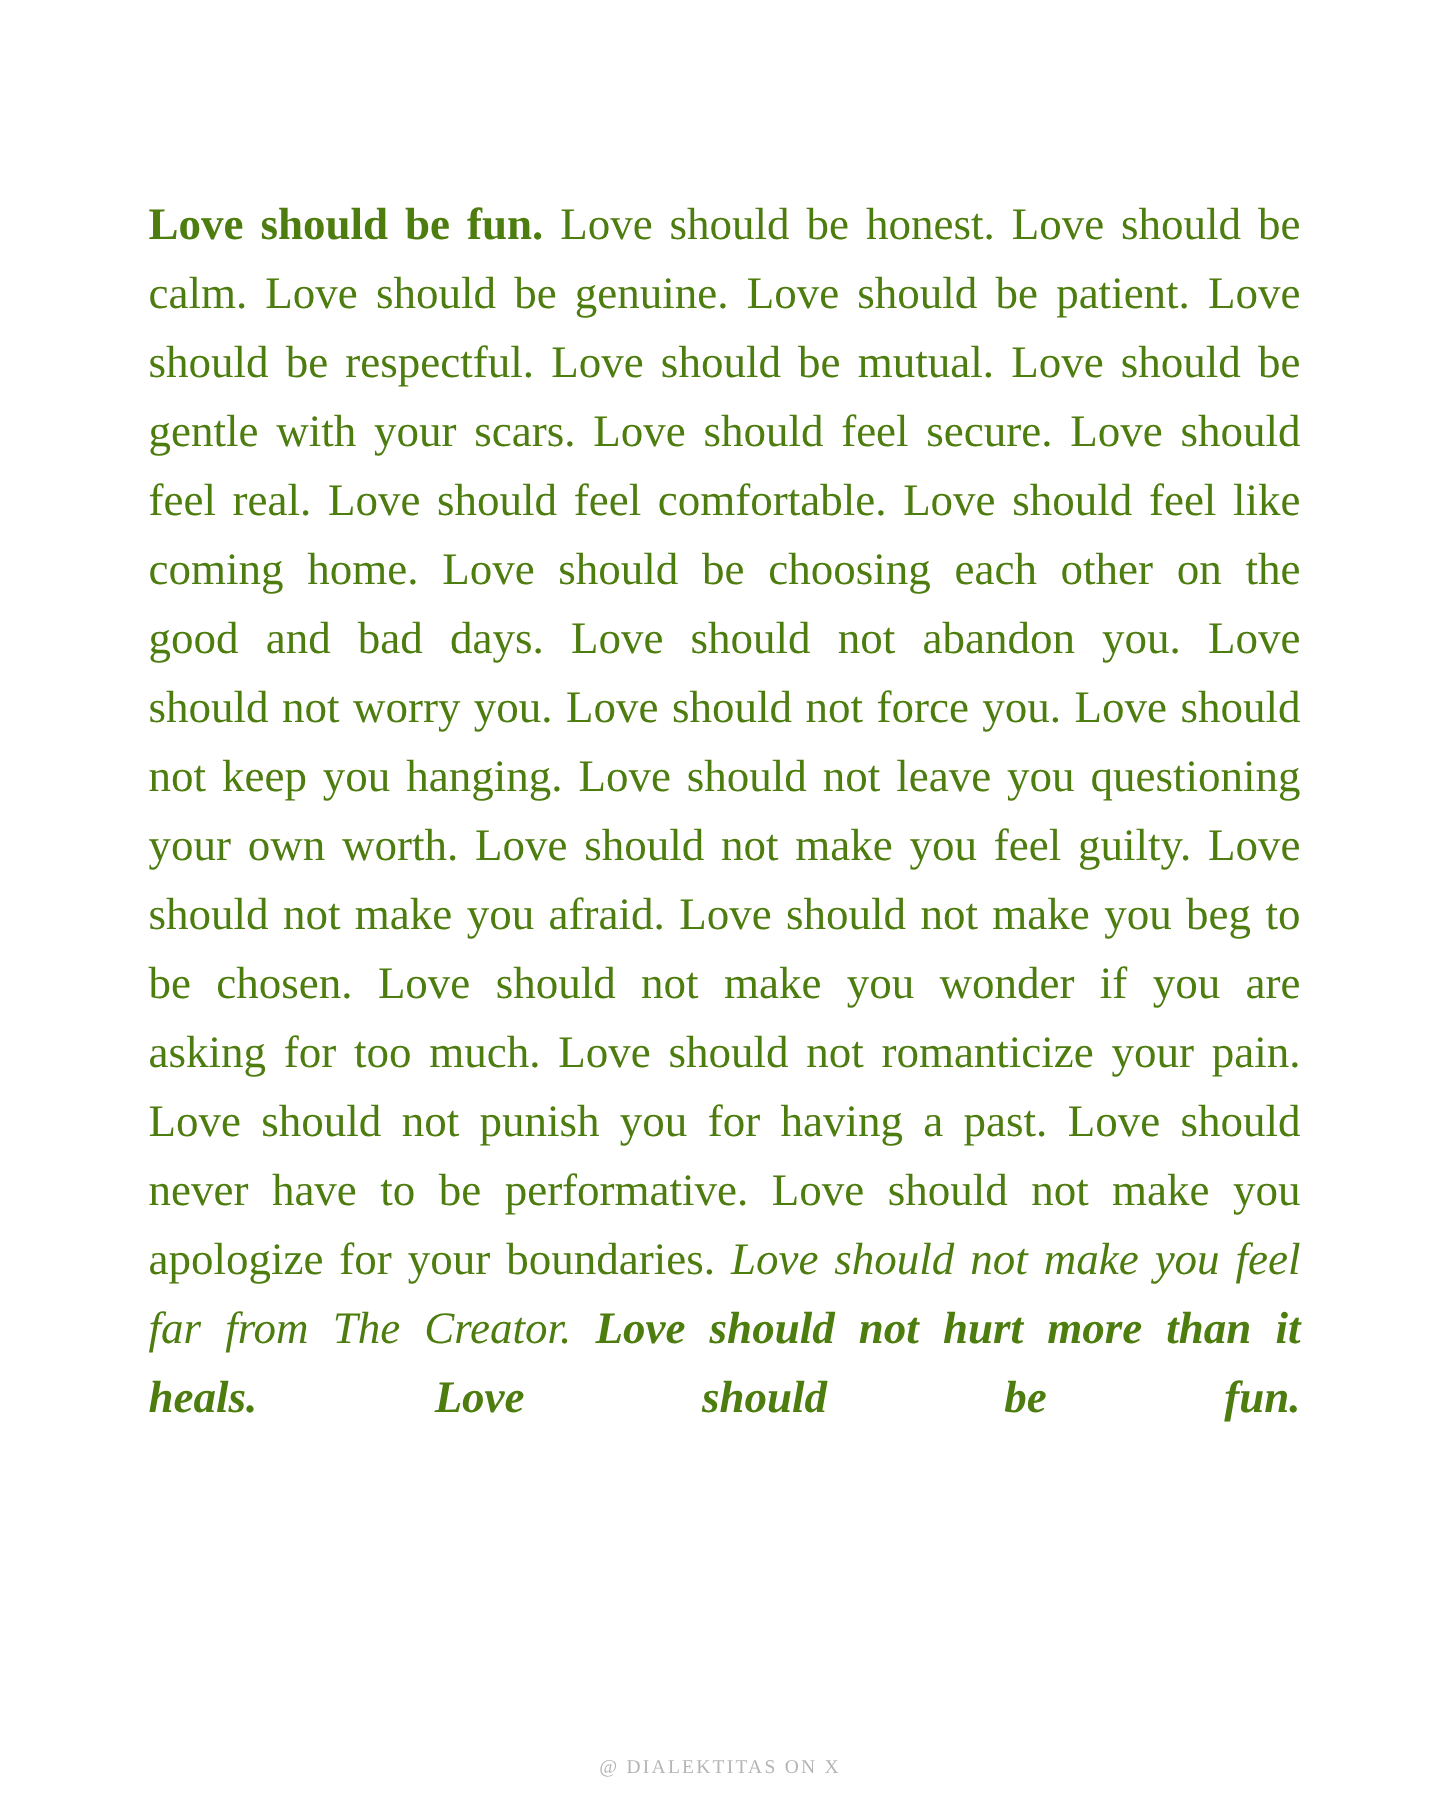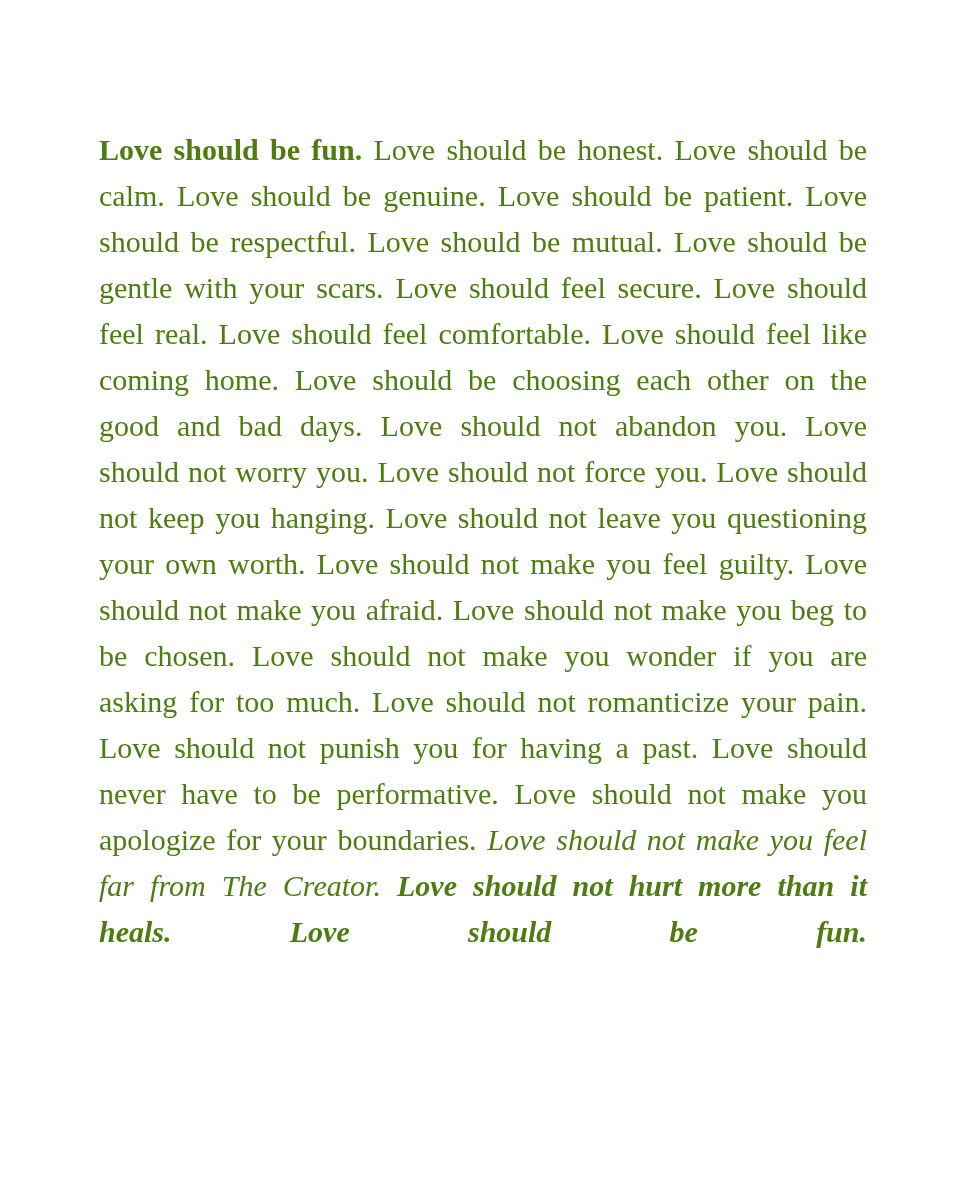--- a/index.html
+++ b/index.html
@@ -57,13 +57,14 @@
     font-family: "Liberation Serif", serif;
   }
 </style>
 </head>
 <body>
 
 <div class="page">
   <p class="quote">
     <span class="seg-bold">Love should be fun. </span><span class="seg-regular">Love should be honest. Love should be calm. Love should be genuine. Love should be patient. Love should be respectful. Love should be mutual. Love should be gentle with your scars. Love should feel secure. Love should feel real. Love should feel comfortable. Love should feel like coming home. Love should be choosing each other on the good and bad days. Love should not abandon you. Love should not worry you. Love should not force you. Love should not keep you hanging. Love should not leave you questioning your own worth. Love should not make you feel guilty. Love should not make you afraid. Love should not make you beg to be chosen. Love should not make you wonder if you are asking for too much. Love should not romanticize your pain. Love should not punish you for having a past. Love should never have to be performative. Love should not make you apologize for your boundaries. </span><span class="seg-italic">Love should not make you feel far from The Creator. </span><span class="seg-bold-italic">Love should not hurt more than it heals. Love should be fun.</span>
   </p>
+  <div class="watermark">@ DIALEKTITAS ON X</div>
 </div>
 
 </body></html>

